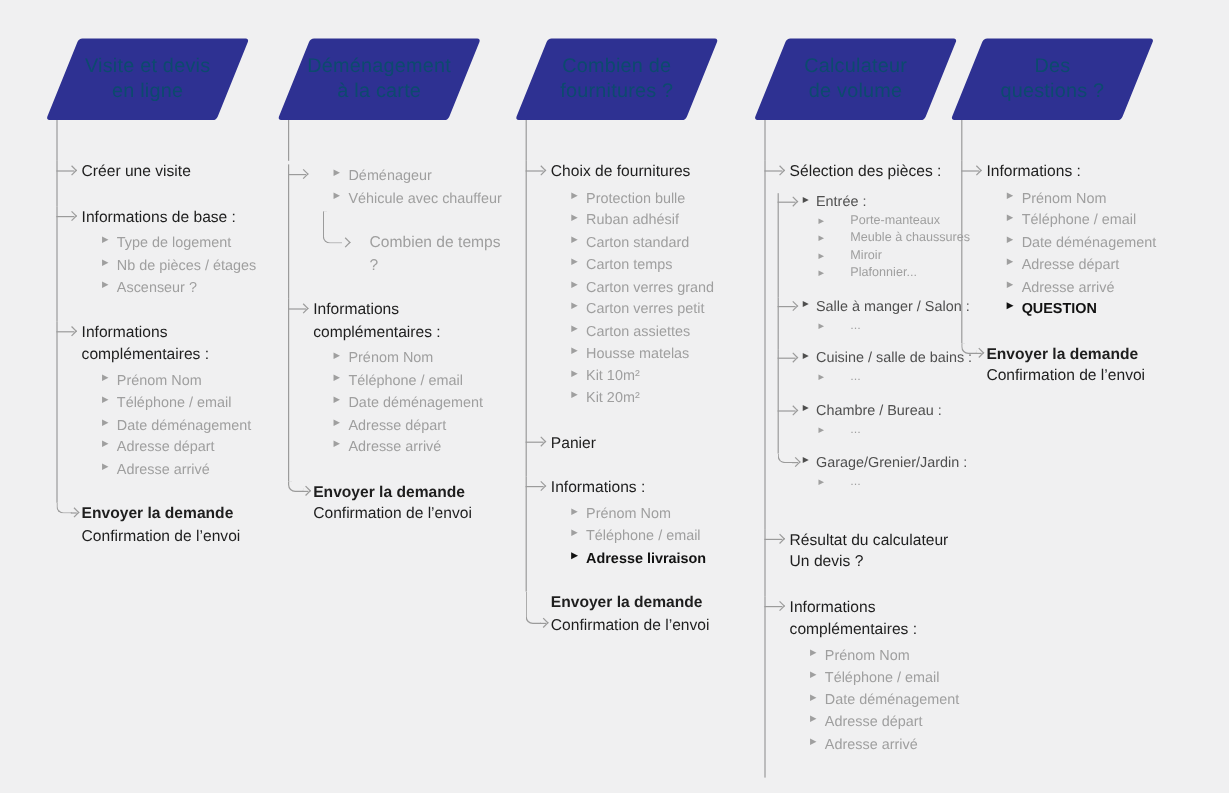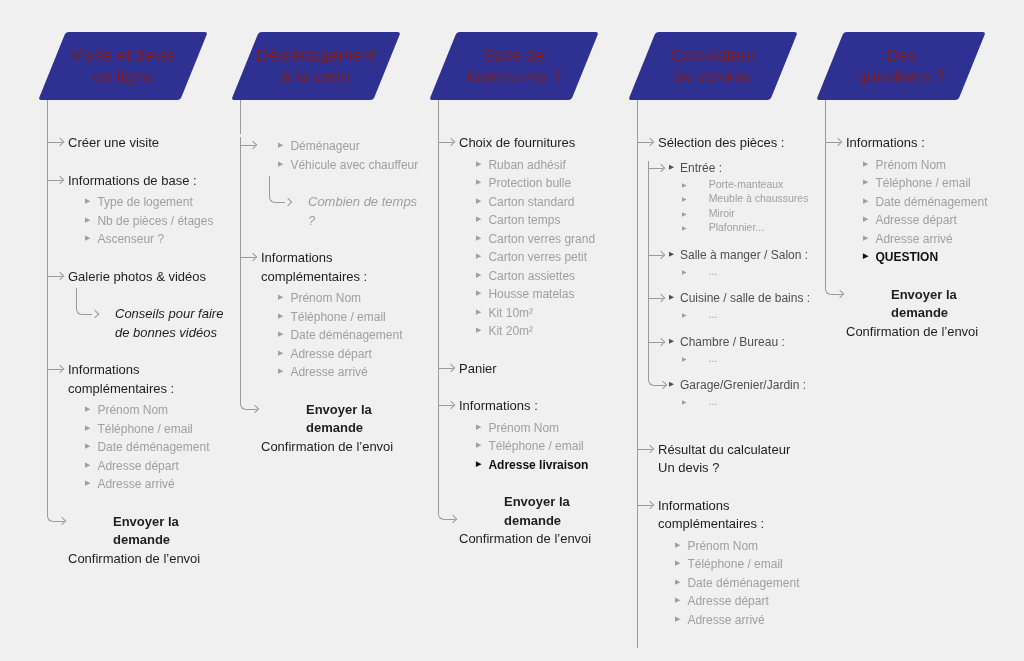--- a/index.html
+++ b/index.html
@@ -1,55 +1,55 @@
 <!DOCTYPE html>
 <html><head>
 <meta charset="utf-8">
 <style>
   html,body{margin:0;padding:0;background:#f0f0f1;}
   .canvas{position:relative;width:1024px;height:661px;background:#f0f0f1;overflow:hidden;
           font-family:"Liberation Sans",sans-serif;}
 
   .column{position:absolute;top:32px;width:196px;}
-  .col-0{left:38px}.col-1{left:231px}.col-2{left:429px}.col-3{left:628px}.col-4{left:816px}
+  .col-0{left:38px}.col-1{left:231px}.col-2{left:429px}.col-3{left:628px}.col-4{left:792px}
 
   
   .header{position:relative;height:68px;}
   .header-bg{position:absolute;left:14px;top:0;width:142px;height:68px;background:#2e3192;
              transform:skewX(-22deg);border-radius:3px;}
-  .header-label{position:relative;width:170px;text-align:center;color:#7f1d1d;
+  .header-label{position:relative;width:170px;text-align:center;color:#0c4a6e;
                 font-size:16.5px;line-height:21px;padding-top:13px;letter-spacing:.2px;}
 
   
   .blocks{margin-left:9px;}
   .spacer{width:1px;height:34px;background:#9b9b9b;}
 
   .block{position:relative;padding-left:21px;margin-bottom:19px;
          font-size:13px;line-height:18.5px;color:#1e1e1e;}
   .block::before{content:"";position:absolute;left:0;top:0;bottom:-19px;width:1px;background:#9b9b9b;}
   .block.last::before{bottom:auto;width:12px;height:8px;background:none;
          border-left:1px solid #9b9b9b;border-bottom:1px solid #9b9b9b;border-bottom-left-radius:6px;}
   .block.last.a2::before{height:26px;}
 
   .harrow{position:absolute;left:0;top:8px;width:15px;height:1px;background:#9b9b9b;}
   .harrow::after{content:"";position:absolute;right:-1px;top:-3px;width:5px;height:5px;
          border-top:1px solid #9b9b9b;border-right:1px solid #9b9b9b;transform:rotate(45deg);}
   .block.last > .harrow{left:12px;width:5px;}
   .block.last.a2 > .harrow{top:26px;}
 
-  .line.bold{font-weight:bold;margin-left:45px;}
+  .line.bold{font-weight:bold;}
 
   .subs{list-style:none;margin:3px 0 0 0;padding:0 0 0 17px;}
   .subs li{display:flex;align-items:center;gap:7px;color:#9f9f9f;font-size:12px;line-height:18.5px;}
   .subs li.bold{color:#111111;font-weight:bold;}
   .tri{font-size:7px;flex:none;position:relative;top:-1px;color:#9f9f9f;}
   .subs li.bold .tri{color:#111111;}
 
   
-  .elbow{position:relative;margin:2px 0 0 8px;padding:17px 0 0 39px;font-style:italic;}
+  .elbow{position:relative;margin:2px 0 0 8px;padding:17px 0 0 39px;}
   .elbow::before{content:"";position:absolute;left:0;top:0;width:15px;height:26px;
          border-left:1px solid #9b9b9b;border-bottom:1px solid #9b9b9b;border-bottom-left-radius:6px;}
   .elbow::after{content:"";position:absolute;left:16px;top:23px;width:5px;height:5px;
          border-top:1px solid #9b9b9b;border-right:1px solid #9b9b9b;transform:rotate(45deg);}
   .elbow.gray{color:#9f9f9f;}
 
   
   .rooms{margin:8px 0 0 -10px;}
   .room{position:relative;padding-left:21px;}
   .room::before{content:"";position:absolute;left:0;top:0;bottom:0;width:1px;background:#9b9b9b;}
@@ -94,28 +94,20 @@
               <span class="sub-label">Nb de pièces / étages</span>
             </li>
             <li>
               <span class="tri">▶</span>
               <span class="sub-label">Ascenseur ?</span>
             </li>
           </ul>
         </div>
         <div class="block">
           <span class="harrow"></span>
-          <div class="line">Galerie photos &amp; vidéos</div>
-          <div class="elbow">
-            <div class="line">Conseils pour faire</div>
-            <div class="line">de bonnes vidéos</div>
-          </div>
-        </div>
-        <div class="block">
-          <span class="harrow"></span>
           <div class="line">Informations</div>
           <div class="line">complémentaires :</div>
           <ul class="subs">
             <li>
               <span class="tri">▶</span>
               <span class="sub-label">Prénom Nom</span>
             </li>
             <li>
               <span class="tri">▶</span>
               <span class="sub-label">Téléphone / email</span>
@@ -198,37 +190,37 @@
           <span class="harrow"></span>
           <div class="line bold">Envoyer la demande</div>
           <div class="line">Confirmation de l’envoi</div>
         </div>
       </div>
     </div>
     <div class="column col-2">
       <div class="header">
         <div class="header-bg"></div>
         <div class="header-label">
-          <div class="hline">Salle de</div>
+          <div class="hline">Combien de</div>
           <div class="hline">fournitures ?</div>
         </div>
       </div>
       <div class="blocks">
         <div class="spacer"></div>
         <div class="block">
           <span class="harrow"></span>
           <div class="line">Choix de fournitures</div>
           <ul class="subs">
             <li>
               <span class="tri">▶</span>
+              <span class="sub-label">Protection bulle</span>
+            </li>
+            <li>
+              <span class="tri">▶</span>
               <span class="sub-label">Ruban adhésif</span>
-            </li>
-            <li>
-              <span class="tri">▶</span>
-              <span class="sub-label">Protection bulle</span>
             </li>
             <li>
               <span class="tri">▶</span>
               <span class="sub-label">Carton standard</span>
             </li>
             <li>
               <span class="tri">▶</span>
               <span class="sub-label">Carton temps</span>
             </li>
             <li>

